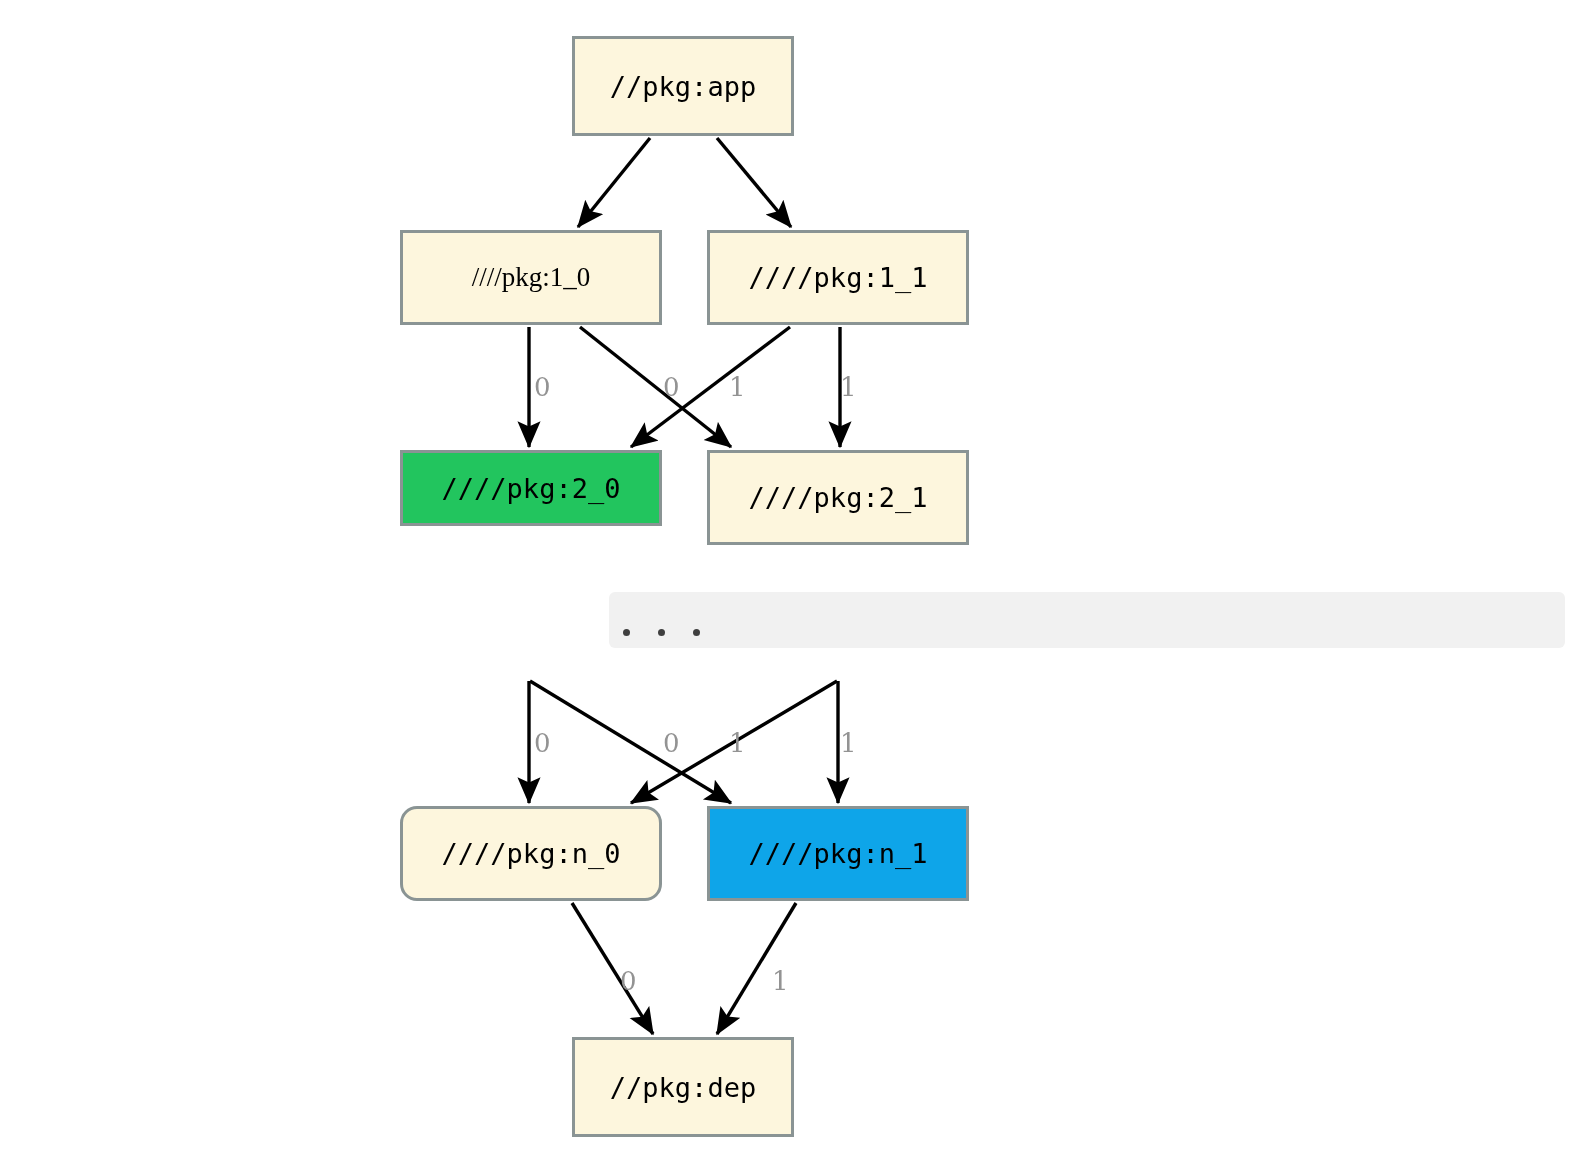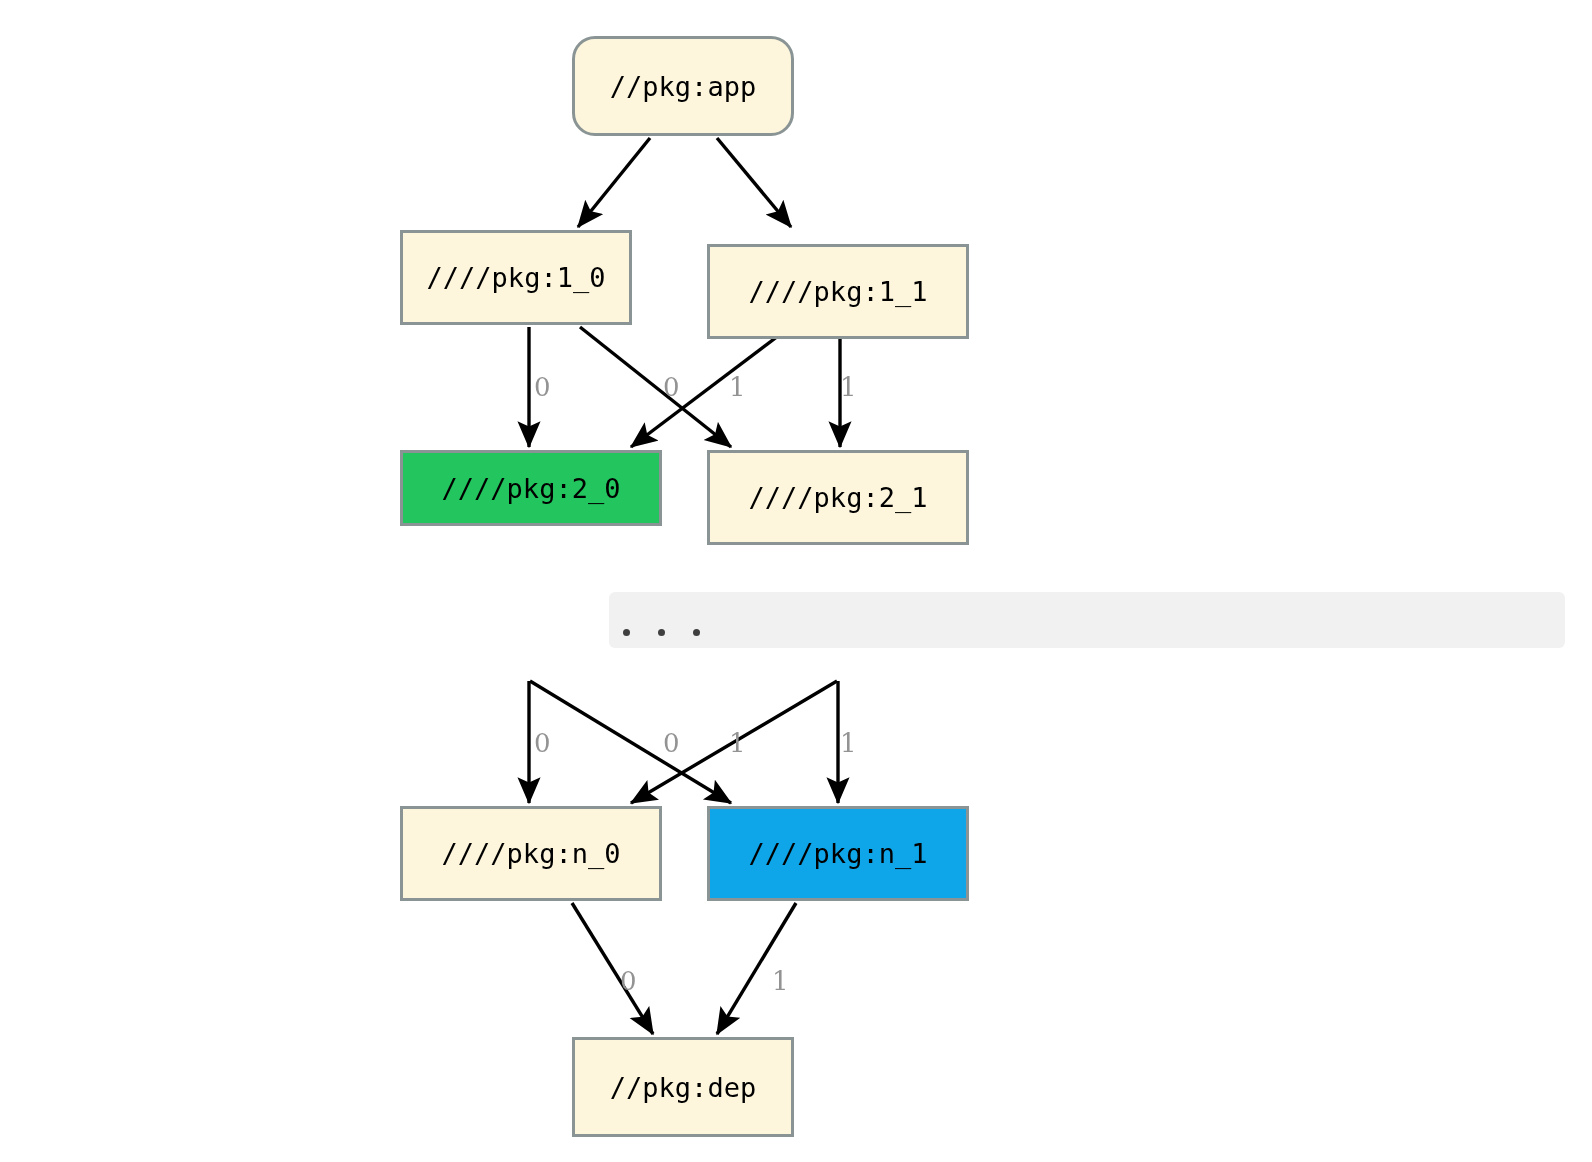--- a/index.html
+++ b/index.html
@@ -94,36 +94,36 @@
         <line x1="529" y1="681" x2="529" y2="803" stroke="#000000" stroke-width="3.4" marker-end="url(#arrowhead)"></line>
         <line x1="530" y1="681" x2="731" y2="803" stroke="#000000" stroke-width="3.4" marker-end="url(#arrowhead)"></line>
         <line x1="837" y1="681" x2="631" y2="803" stroke="#000000" stroke-width="3.4" marker-end="url(#arrowhead)"></line>
         <line x1="838" y1="681" x2="838" y2="803" stroke="#000000" stroke-width="3.4" marker-end="url(#arrowhead)"></line>
         <line x1="572" y1="903" x2="653" y2="1034" stroke="#000000" stroke-width="3.4" marker-end="url(#arrowhead)"></line>
         <line x1="796" y1="903" x2="717" y2="1034" stroke="#000000" stroke-width="3.4" marker-end="url(#arrowhead)"></line>
       </g>
   </svg>
 
   <div id="nodes-layer">
-      <div class="node-box" style="left: 572px; top: 36px; width: 222px; height: 100px; background: rgb(253, 246, 221); border-color: rgb(138, 148, 148); border-radius: 23px;">
+      <div class="node-box" style="left: 572px; top: 36px; width: 222px; height: 100px; background: rgb(253, 246, 221); border-color: rgb(138, 148, 148);">
         <span>//pkg:app</span>
       </div>
-      <div class="node-box" style="left: 400px; top: 230px; width: 232px; height: 95px; background: rgb(253, 246, 221); border-color: rgb(138, 148, 148);">
+      <div class="node-box" style="left: 400px; top: 230px; width: 262px; height: 95px; background: rgb(253, 246, 221); border-color: rgb(138, 148, 148); font-family: Liberation Serif, serif;">
         <span>////pkg:1_0</span>
       </div>
-      <div class="node-box" style="left: 707px; top: 230px; width: 262px; height: 95px; background: rgb(253, 246, 221); border-color: rgb(138, 148, 148); margin-top: 14px;">
+      <div class="node-box" style="left: 707px; top: 230px; width: 262px; height: 95px; background: rgb(253, 246, 221); border-color: rgb(138, 148, 148);">
         <span>////pkg:1_1</span>
       </div>
       <div class="node-box" style="left: 400px; top: 450px; width: 262px; height: 76px; background: #22c55e; border-color: rgb(138, 148, 148);">
         <span>////pkg:2_0</span>
       </div>
       <div class="node-box" style="left: 707px; top: 450px; width: 262px; height: 95px; background: rgb(253, 246, 221); border-color: rgb(138, 148, 148);">
         <span>////pkg:2_1</span>
       </div>
-      <div class="node-box" style="left: 400px; top: 806px; width: 262px; height: 95px; background: rgb(253, 246, 221); border-color: rgb(138, 148, 148);">
+      <div class="node-box" style="left: 400px; top: 806px; width: 262px; height: 95px; background: rgb(253, 246, 221); border-color: rgb(138, 148, 148); border-radius: 17px;">
         <span>////pkg:n_0</span>
       </div>
       <div class="node-box" style="left: 707px; top: 806px; width: 262px; height: 95px; background: #0ea5e9; border-color: rgb(138, 148, 148);">
         <span>////pkg:n_1</span>
       </div>
       <div class="node-box" style="left: 572px; top: 1037px; width: 222px; height: 100px; background: rgb(253, 246, 221); border-color: rgb(138, 148, 148); text-align: center;">
         <span>//pkg:dep</span>
       </div>
     </div>
   <div id="labels-layer">

